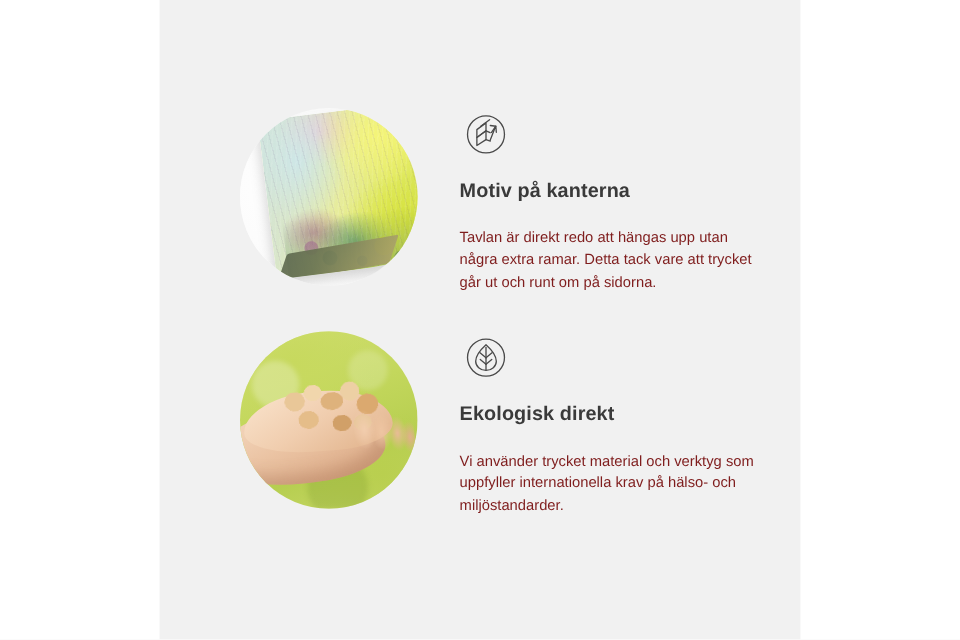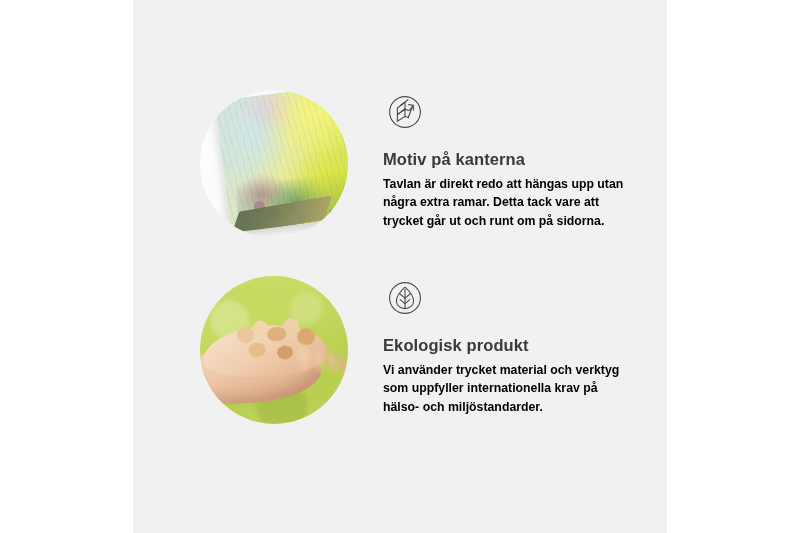--- a/index.html
+++ b/index.html
@@ -226,24 +226,24 @@
   .feature-title {
     margin-top: 16px;
     font-size: 16.5px;
     font-weight: 600;
     color: #3a3a3a;
     letter-spacing: .1px;
     line-height: 1.2;
   }
 
   .feature-body {
-    margin-top: 5px;
+    margin-top: 19px;
     font-size: 12.3px;
-    font-weight: 700;
-    color: #000000;
+    font-weight: 400;
+    color: #7f1d1d;
     line-height: 1.52;
     max-width: 252px;
   }
 </style>
 </head>
 <body>
 
 <div class="page">
 
   <div class="content-panel">
@@ -296,19 +296,19 @@
             <circle cx="22" cy="22" r="15.4"></circle>
             <path d="M22 11.2 C15.6 17.0 13.4 21.4 13.4 25.0 C13.4 29.2 17.2 32.6 22 32.6
                      C26.8 32.6 30.6 29.2 30.6 25.0 C30.6 21.4 28.4 17.0 22 11.2 Z"></path>
             <path d="M22 13.6 L22 32.4"></path>
             <path d="M22 22.2 L17.0 18.0"></path>
             <path d="M22 22.2 L27.0 18.0"></path>
             <path d="M22 27.6 L17.2 23.6"></path>
             <path d="M22 27.6 L26.8 23.6"></path>
           </svg>
         </span>
-        <div class="feature-title">Ekologisk produkt</div>
+        <div class="feature-title">Ekologisk direkt</div>
         <div class="feature-body">Vi använder trycket material och verktyg som uppfyller internationella krav på hälso- och miljöstandarder.</div>
       </div>
     </div>
 
   </div>
 </div>
 
 </body></html>

